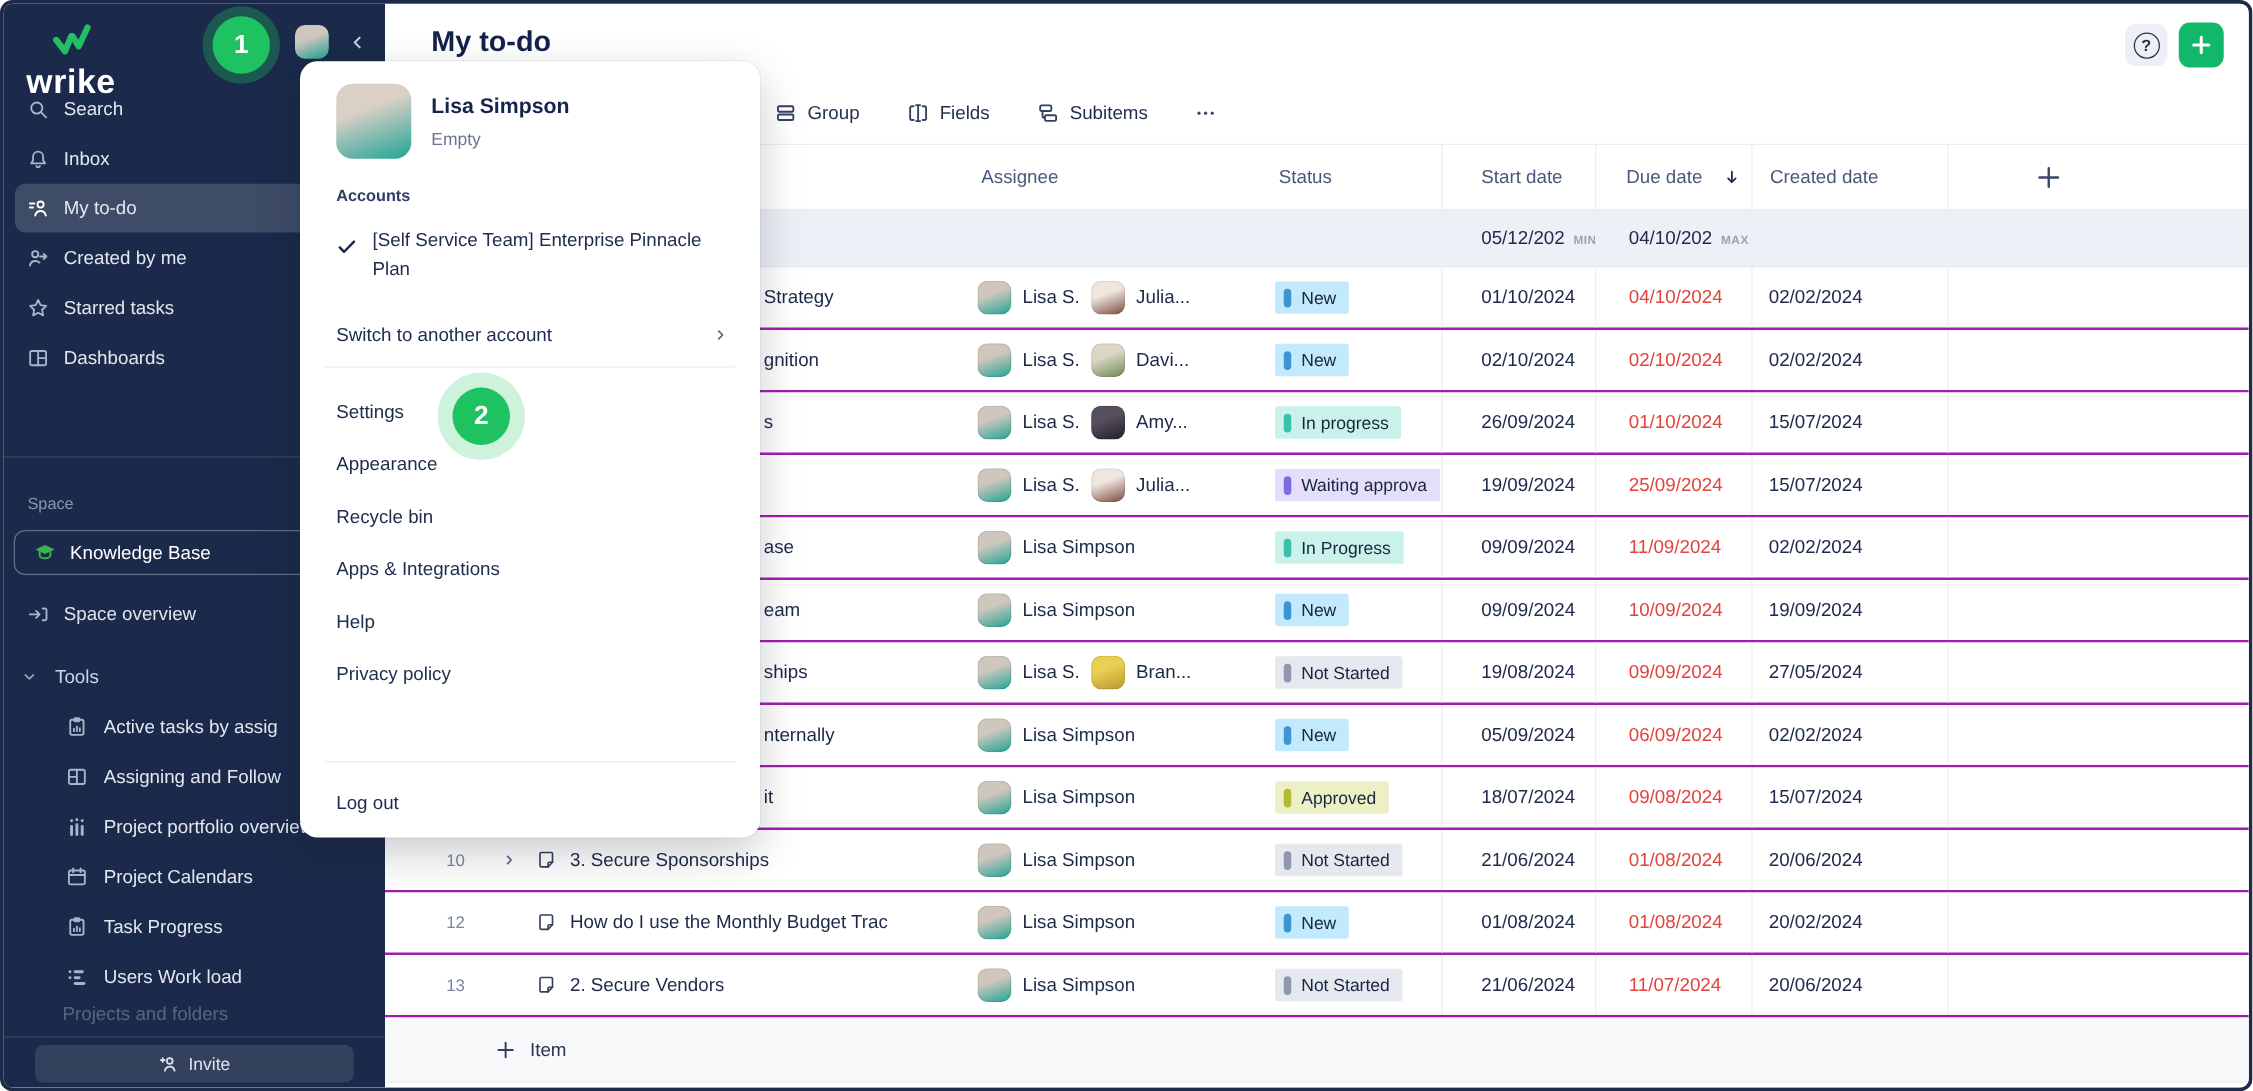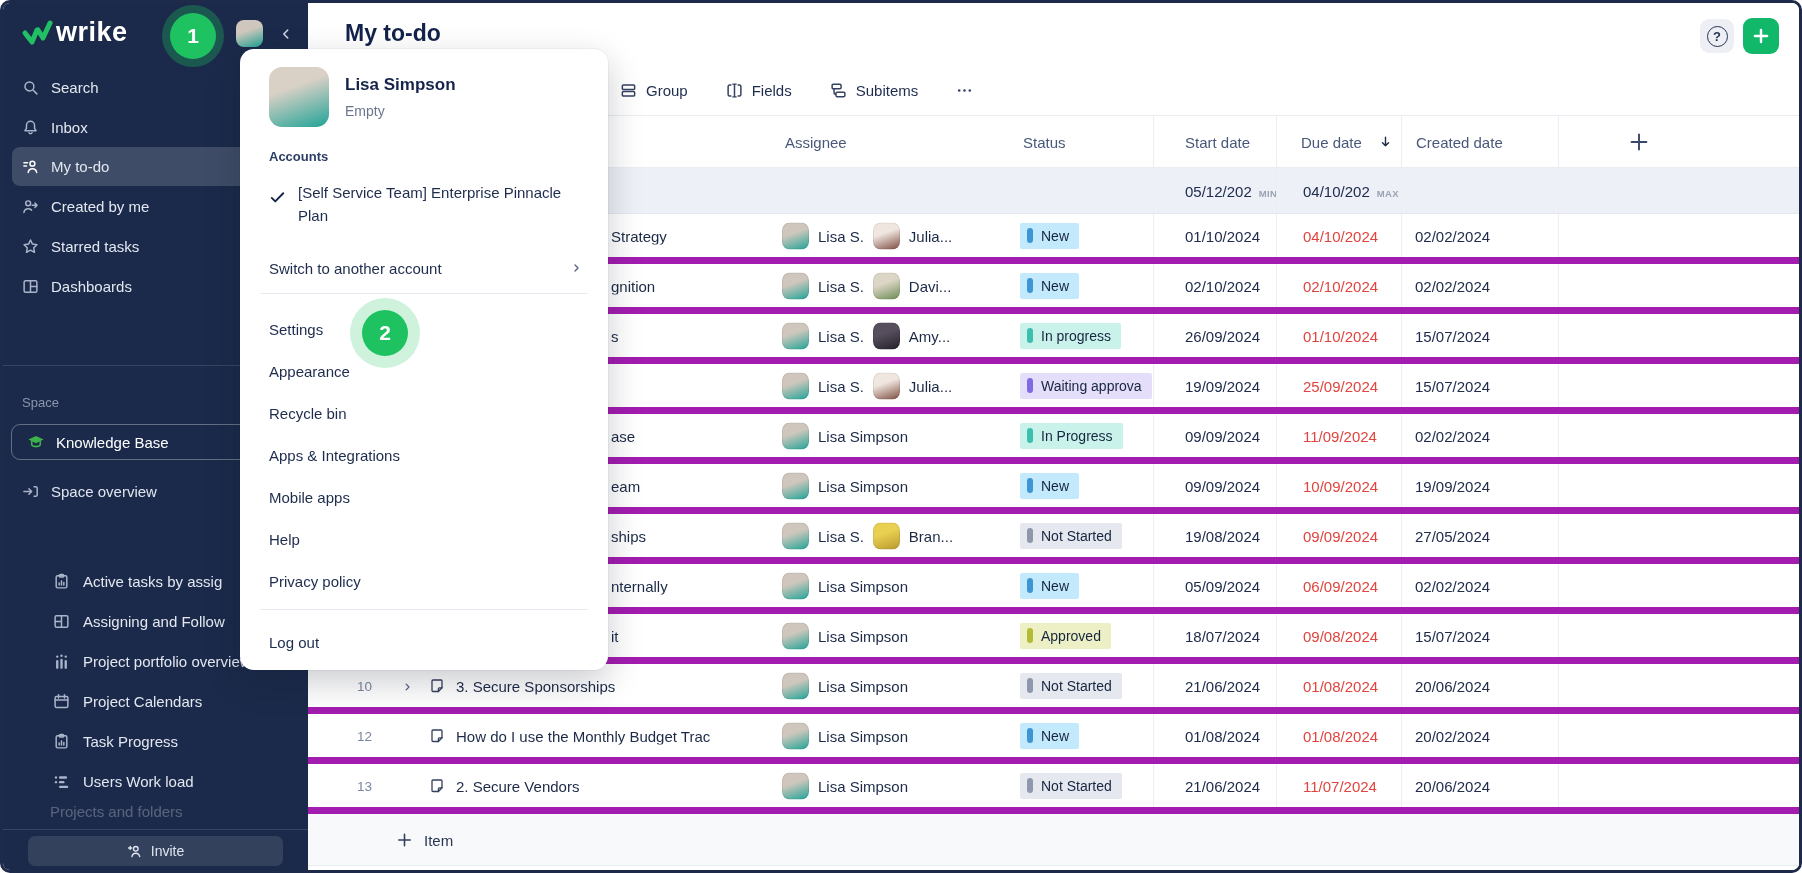--- a/index.html
+++ b/index.html
@@ -2,21 +2,21 @@
 <html><head>
 <meta charset="utf-8">
 <style>
   * { margin:0; padding:0; box-sizing:border-box; }
   html,body { background:#ffffff; font-family:"Liberation Sans", sans-serif; }
   .window { position:relative; width:1802px; height:873px; background:#fff; border:3px solid #1e2a4a; border-radius:10px; overflow:hidden; }
 
   
   .sidebar { position:absolute; left:0; top:0; width:305px; height:100%; background:#1b2a4a; color:#dfe4ee; }
   .sb-header { position:relative; height:62px; }
-  .logo { position:absolute; left:18px; top:14px; display:flex; align-items:center; gap:3px; }
+  .logo { position:absolute; left:18px; top:14px; display:flex; align-items:center; gap:3px;flex-direction:column; }
   .logo-mark { width:32px; height:30px; }
   .logo-text { color:#fff; font-size:27px; font-weight:bold; letter-spacing:.5px; }
   .sb-avatar { position:absolute; left:233px; top:17px; width:27px; height:27px; border-radius:8px;
     background:linear-gradient(160deg,#cfc7bd 40%,#1fa396 100%); }
   .sb-collapse { position:absolute; left:272px; top:18px; width:22px; height:26px; color:#cdd5e4; display:flex; align-items:center; justify-content:center; cursor:pointer; }
   .sb-collapse svg{ width:14px; height:14px; }
 
   .sb-nav { position:absolute; left:0; top:64px; width:100%; }
   .sb-item { position:relative; display:flex; align-items:center; height:40px; padding-left:19px; gap:12px; font-size:15px; color:#e3e7f0; cursor:pointer; }
   .sb-item.sel { background:rgba(255,255,255,0.16); border-radius:8px; margin:0 9px; padding-left:10px; height:39px; }
@@ -59,21 +59,21 @@
   .th { position:absolute; top:50%; transform:translateY(-50%); font-size:15px; color:#49587a; cursor:pointer; }
   .sort-ic { position:absolute; left:1070px; top:50%; transform:translateY(-50%); width:15px; height:15px; color:#1c2a4a; }
   .addcol { position:absolute; left:1320px; top:50%; transform:translateY(-50%); width:22px; height:22px; color:#3a4769; cursor:pointer; }
 
   .vline { position:absolute; top:0; bottom:0; width:1px; background:#eceef3; }
 
   .summary-row { position:relative; height:46px; background:#edf0f6; border-bottom:1px solid #e4e7ee; }
   .sum-val { position:absolute; top:50%; transform:translateY(-50%); font-size:15px; color:#202c4d; white-space:nowrap; }
   .sum-tag { font-size:9.5px; font-weight:bold; color:#9aa2b4; letter-spacing:.4px; margin-left:7px;text-align:center; }
 
-  .row { position:relative; height:50px; border-bottom:7px solid #a21caf; background:#fff; cursor:pointer; }
+  .row { position:relative; height:50px; border-bottom:2px solid #a21caf; background:#fff; cursor:pointer; }
   .rnum { position:absolute; left:38px; width:26px; top:50%; transform:translateY(-50%); text-align:right; font-size:13.5px; color:#7b87a1; }
   .rexp { position:absolute; left:93px; top:50%; transform:translateY(-50%); width:13px; height:13px; color:#556282; }
   .rdoc { position:absolute; left:121px; top:50%; transform:translateY(-50%); width:16px; height:16px; color:#333f5c; }
   .rname { position:absolute; left:148px; top:50%; transform:translateY(-50%); font-size:15px; color:#1c2a47; white-space:nowrap; max-width:455px; overflow:hidden; }
   .rname.frag { left:303px; max-width:160px; }
   .assignees { position:absolute; left:474px; top:50%; transform:translateY(-50%); display:flex; align-items:center; gap:9px; width:230px; overflow:hidden; }
   .avatar { display:inline-block; width:27px; height:27px; border-radius:8px; flex:0 0 27px; box-shadow:inset 0 0 0 1px rgba(0,0,0,0.08); }
   .aname { font-size:15px; color:#1c2a47; white-space:nowrap; }
   .badge { position:absolute; left:712px; top:50%; transform:translateY(-50%); height:26px; border-radius:2px; display:flex; align-items:center; padding:0 10px 0 7px; max-width:170px; overflow:hidden; }
   .badge .bar { width:6px; height:15px; border-radius:3px; margin-right:8px; flex:0 0 6px; }
@@ -201,20 +201,28 @@
     <div class="sb-overview">
       <span class="ic-box">
         <svg viewBox="0 0 16 16" fill="none" stroke="currentColor" stroke-width="1.4" stroke-linecap="round" stroke-linejoin="round">
           <path d="M1.8 8h7.2M6.5 5.4L9.1 8l-2.6 2.6"></path>
             <path d="M11.4 3.6h1.7a1.2 1.2 0 0 1 1.2 1.2v6.4a1.2 1.2 0 0 1-1.2 1.2h-1.7"></path>
         </svg>
       </span>
       <span>Space overview</span>
     </div>
 
+    <div class="sb-tools-head">
+      <span class="ic-box">
+        <svg viewBox="0 0 16 16" fill="none" stroke="currentColor" stroke-width="1.6" stroke-linecap="round" stroke-linejoin="round">
+            <path d="M4 6l4 4 4-4"></path>
+          </svg>
+      </span>
+      <span>Tools</span>
+    </div>
 
     <div class="sb-tools" id="sb-tools">
         <div class="sb-tool">
           <span class="ic-box">
             <svg viewBox="0 0 16 16" fill="none" stroke="currentColor" stroke-width="1.4" stroke-linecap="round" stroke-linejoin="round">
               <rect x="3" y="2.6" width="10" height="11.4" rx="1.3"></rect>
               <rect x="6" y="1.4" width="4" height="2.4" rx="0.8"></rect>
               <path d="M5.8 11.2V9.4M8 11.2V7.6M10.2 11.2V9"></path>
             </svg>
           </span>
@@ -638,21 +646,20 @@
             <path d="M6.3 4.5L9.8 8l-3.5 3.5"></path>
           </svg>
       </span>
     </div>
     <div class="um-div" style="top:244px"></div>
     <div class="um-list" id="um-list">
         <div class="um-item">Settings</div>
         <div class="um-item">Appearance</div>
         <div class="um-item">Recycle bin</div>
         <div class="um-item">Apps &amp; Integrations</div>
-        <div class="um-item">Mobile apps</div>
         <div class="um-item">Help</div>
         <div class="um-item">Privacy policy</div>
       </div>
     <div class="um-div" style="top:560px"></div>
     <div class="um-logout">Log out</div>
   </div>
 
   <div class="step-badge step-1">1</div>
   <div class="step-badge step-2">2</div>
 

